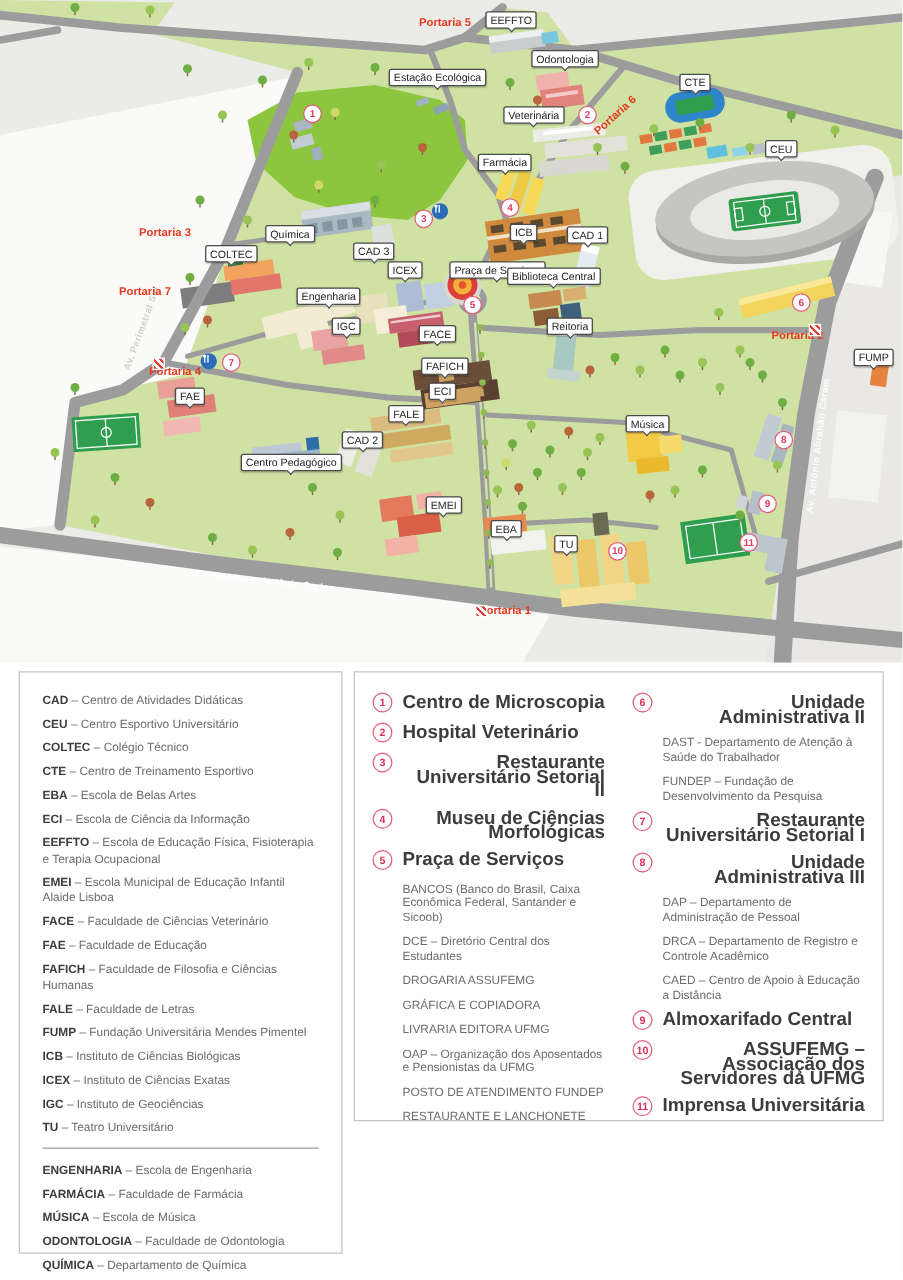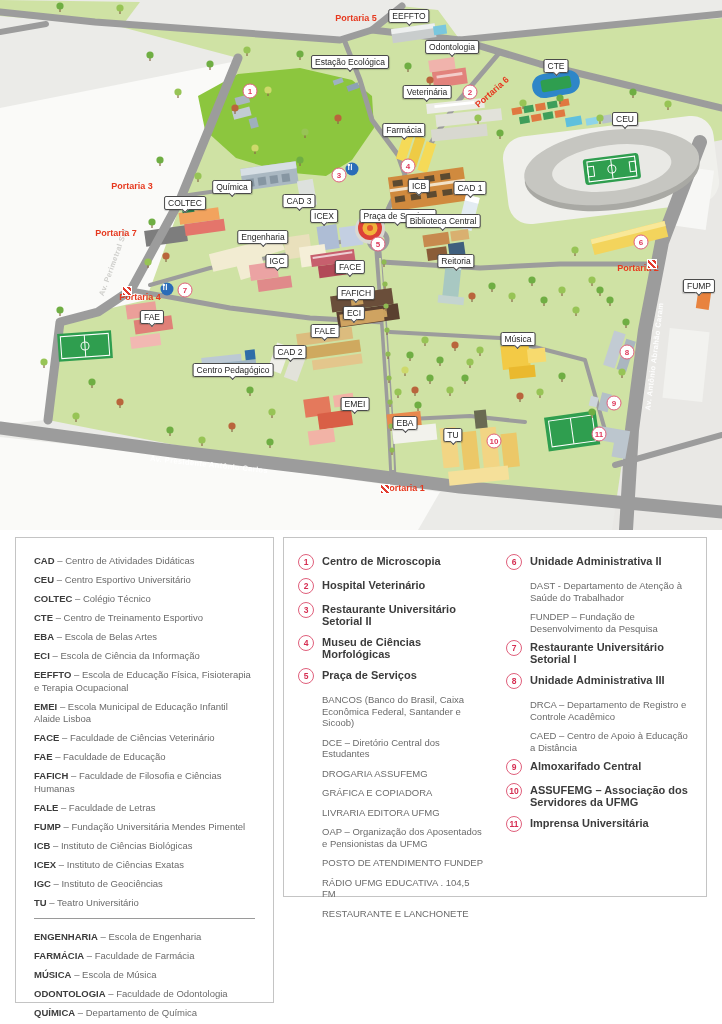--- a/index.html
+++ b/index.html
@@ -36,21 +36,21 @@
   .lbox-right{left:283px;top:537px;width:424px;height:360px;padding:18px 14px;box-sizing:border-box;}
   .ai{font-size:9.5px;line-height:12.5px;color:#6b6b6b;margin-bottom:6.5px;}
   .ai .ab{font-weight:bold;color:#3c3c3c;}
   .divider{border:none;border-top:1px solid #9a9a9a;margin:9px 0 12px 0;}
   .ncols{display:flex;gap:22px;}
   .ncol{flex:1;}
   .ni{display:flex;align-items:flex-start;margin-bottom:10px;}
   .nc{flex:0 0 auto;width:14px;height:14px;border-radius:50%;border:1.3px solid #e0607c;color:#d62e52;
       background:#fff;font-size:8.5px;font-weight:bold;display:flex;align-items:center;justify-content:center;
       margin-right:8px;margin-top:-2px;}
-  .nt{font-size:11px;line-height:11.5px;font-weight:bold;color:#3c3c3c;}
+  .nt{font-size:15px;line-height:11.5px;font-weight:bold;color:#3c3c3c;text-align:right;}
   .ns{font-size:9.5px;line-height:11.5px;color:#6b6b6b;margin:0 0 8px 24px;}
 </style>
 </head>
 <body>
 
 <div class="page">
 
   <div class="map">
     <svg width="722" height="530" viewBox="0 0 722 530">
 
@@ -581,38 +581,38 @@
             <span class="nc">5</span>
             <span class="nt">Praça de Serviços</span>
           </div>
         <div class="ns">BANCOS (Banco do Brasil, Caixa Econômica Federal, Santander e Sicoob)</div>
         <div class="ns">DCE – Diretório Central dos Estudantes</div>
         <div class="ns">DROGARIA ASSUFEMG</div>
         <div class="ns">GRÁFICA E COPIADORA</div>
         <div class="ns">LIVRARIA EDITORA UFMG</div>
         <div class="ns">OAP – Organização dos Aposentados e Pensionistas da UFMG</div>
         <div class="ns">POSTO DE ATENDIMENTO FUNDEP</div>
-        <div class="ns">RÁDIO UFMG EDUCATIVA . 104,5 FM</div>
         <div class="ns">RESTAURANTE E LANCHONETE</div>
       </div>
       <div class="ncol">
         <div class="ni">
             <span class="nc">6</span>
             <span class="nt">Unidade Administrativa II</span>
           </div>
         <div class="ns">DAST - Departamento de Atenção à Saúde do Trabalhador</div>
         <div class="ns">FUNDEP – Fundação de Desenvolvimento da Pesquisa</div>
         <div class="ni">
             <span class="nc">7</span>
             <span class="nt">Restaurante Universitário Setorial I</span>
           </div>
         <div class="ni">
             <span class="nc">8</span>
             <span class="nt">Unidade Administrativa III</span>
           </div>
+        <div class="ns">DAP – Departamento de Administração de Pessoal</div>
         <div class="ns">DRCA – Departamento de Registro e Controle Acadêmico</div>
         <div class="ns">CAED – Centro de Apoio à Educação a Distância</div>
         <div class="ni">
             <span class="nc">9</span>
             <span class="nt">Almoxarifado Central</span>
           </div>
         <div class="ni">
             <span class="nc">10</span>
             <span class="nt">ASSUFEMG – Associação dos Servidores da UFMG</span>
           </div>

